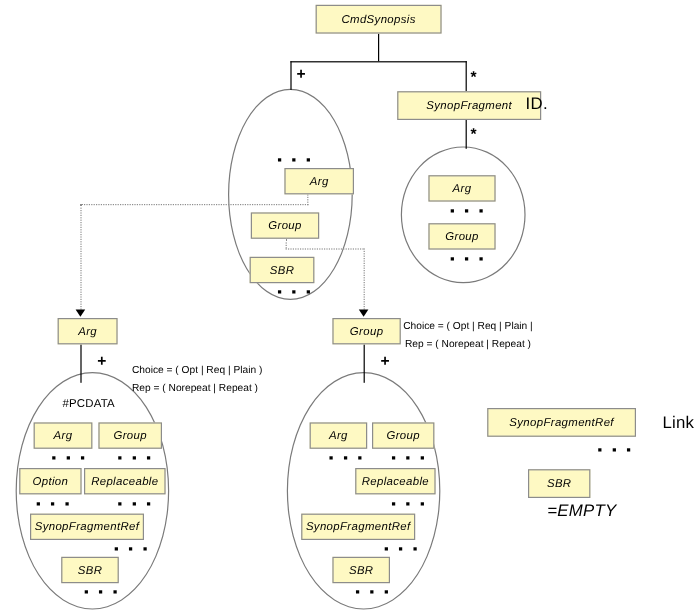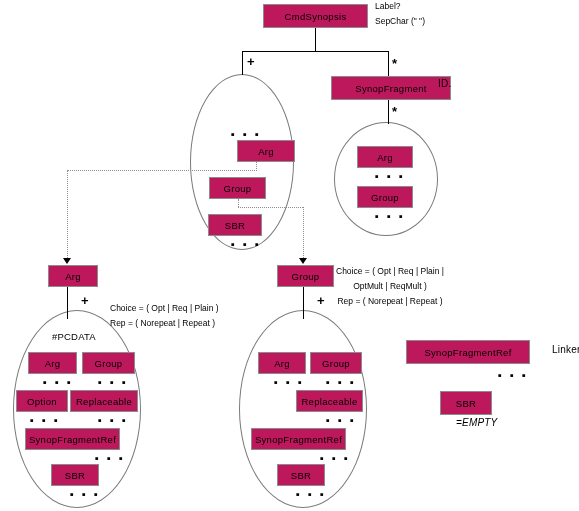--- a/index.html
+++ b/index.html
@@ -1,40 +1,41 @@
 <!DOCTYPE html>
 <html><head>
 <meta charset="utf-8">
 <style>
   html,body{margin:0;padding:0;background:#ffffff;}
   body{font-family:"Liberation Sans", sans-serif;}
   #canvas{position:relative;width:579px;height:511px;background:#ffffff;overflow:hidden;}
   .node{
     position:absolute;
     border:1px solid #8c8c8c;
-    background:#be185d;
+    background:#fef9c3;
     box-sizing:border-box;
     display:flex;align-items:center;justify-content:center;
     font-size:9.5px;
     color:#000000;
     letter-spacing:.3px;
     white-space:nowrap;
     z-index:5;
+    font-style:italic;
   }
   .ellipse{
     position:absolute;
     border:1px solid #7a7a7a;
     border-radius:50%;
     box-sizing:border-box;
     background:transparent;
     z-index:1;
   }
   .lbl{
     position:absolute;
-    font-size:10px;
+    font-size:14px;
     color:#000;
     white-space:nowrap;
     letter-spacing:.2px;
     z-index:6;
   }
   .op{
     position:absolute;
     font-size:13px;
     font-weight:bold;
     color:#000;
@@ -67,24 +68,20 @@
     line-height:15px;white-space:nowrap;z-index:6;
   }
 </style>
 </head>
 <body>
 
 <div id="canvas">
 
   <div class="node" style="left:263px;top:4px;width:105px;height:24px;">CmdSynopsis</div>
 
-  <div class="attr" style="left:375px;top:-1px;">
-    <div>Label?</div>
-    <div>SepChar (" ")</div>
-  </div>
 
   <div class="vline" style="left:315px;top:28px;height:23px;"></div>
 
   <div class="hline" style="left:242px;top:51px;width:147px;"></div>
 
   <div class="vline" style="left:242px;top:51px;height:24px;"></div>
 
   <div class="vline" style="left:388px;top:51px;height:25px;"></div>
 
   <div class="op" style="left:247px;top:55px;">+</div>
@@ -152,21 +149,20 @@
   <div class="node" style="left:25px;top:428px;width:95px;height:22px;">SynopFragmentRef</div>
   <div class="dots" style="left:95px;top:453px;">▪ ▪ ▪</div>
 
   <div class="node" style="left:51px;top:464px;width:48px;height:22px;">SBR</div>
   <div class="dots" style="left:70px;top:489px;">▪ ▪ ▪</div>
 
   <div class="node" style="left:277px;top:265px;width:57px;height:22px;">Group</div>
 
   <div class="attr" style="left:336px;top:264px;text-align:center;">
     <div>Choice = (  Opt  | Req | Plain |</div>
-    <div>OptMult | ReqMult )</div>
     <div>Rep = (  Norepeat   | Repeat )</div>
   </div>
 
   <div class="vline" style="left:303px;top:287px;height:32px;"></div>
   <div class="op" style="left:317px;top:294px;">+</div>
 
   <div class="ellipse" style="left:239px;top:310px;width:128px;height:198px;"></div>
 
   <div class="node" style="left:258px;top:352px;width:48px;height:22px;">Arg</div>
   <div class="node" style="left:310px;top:352px;width:52px;height:22px;">Group</div>

